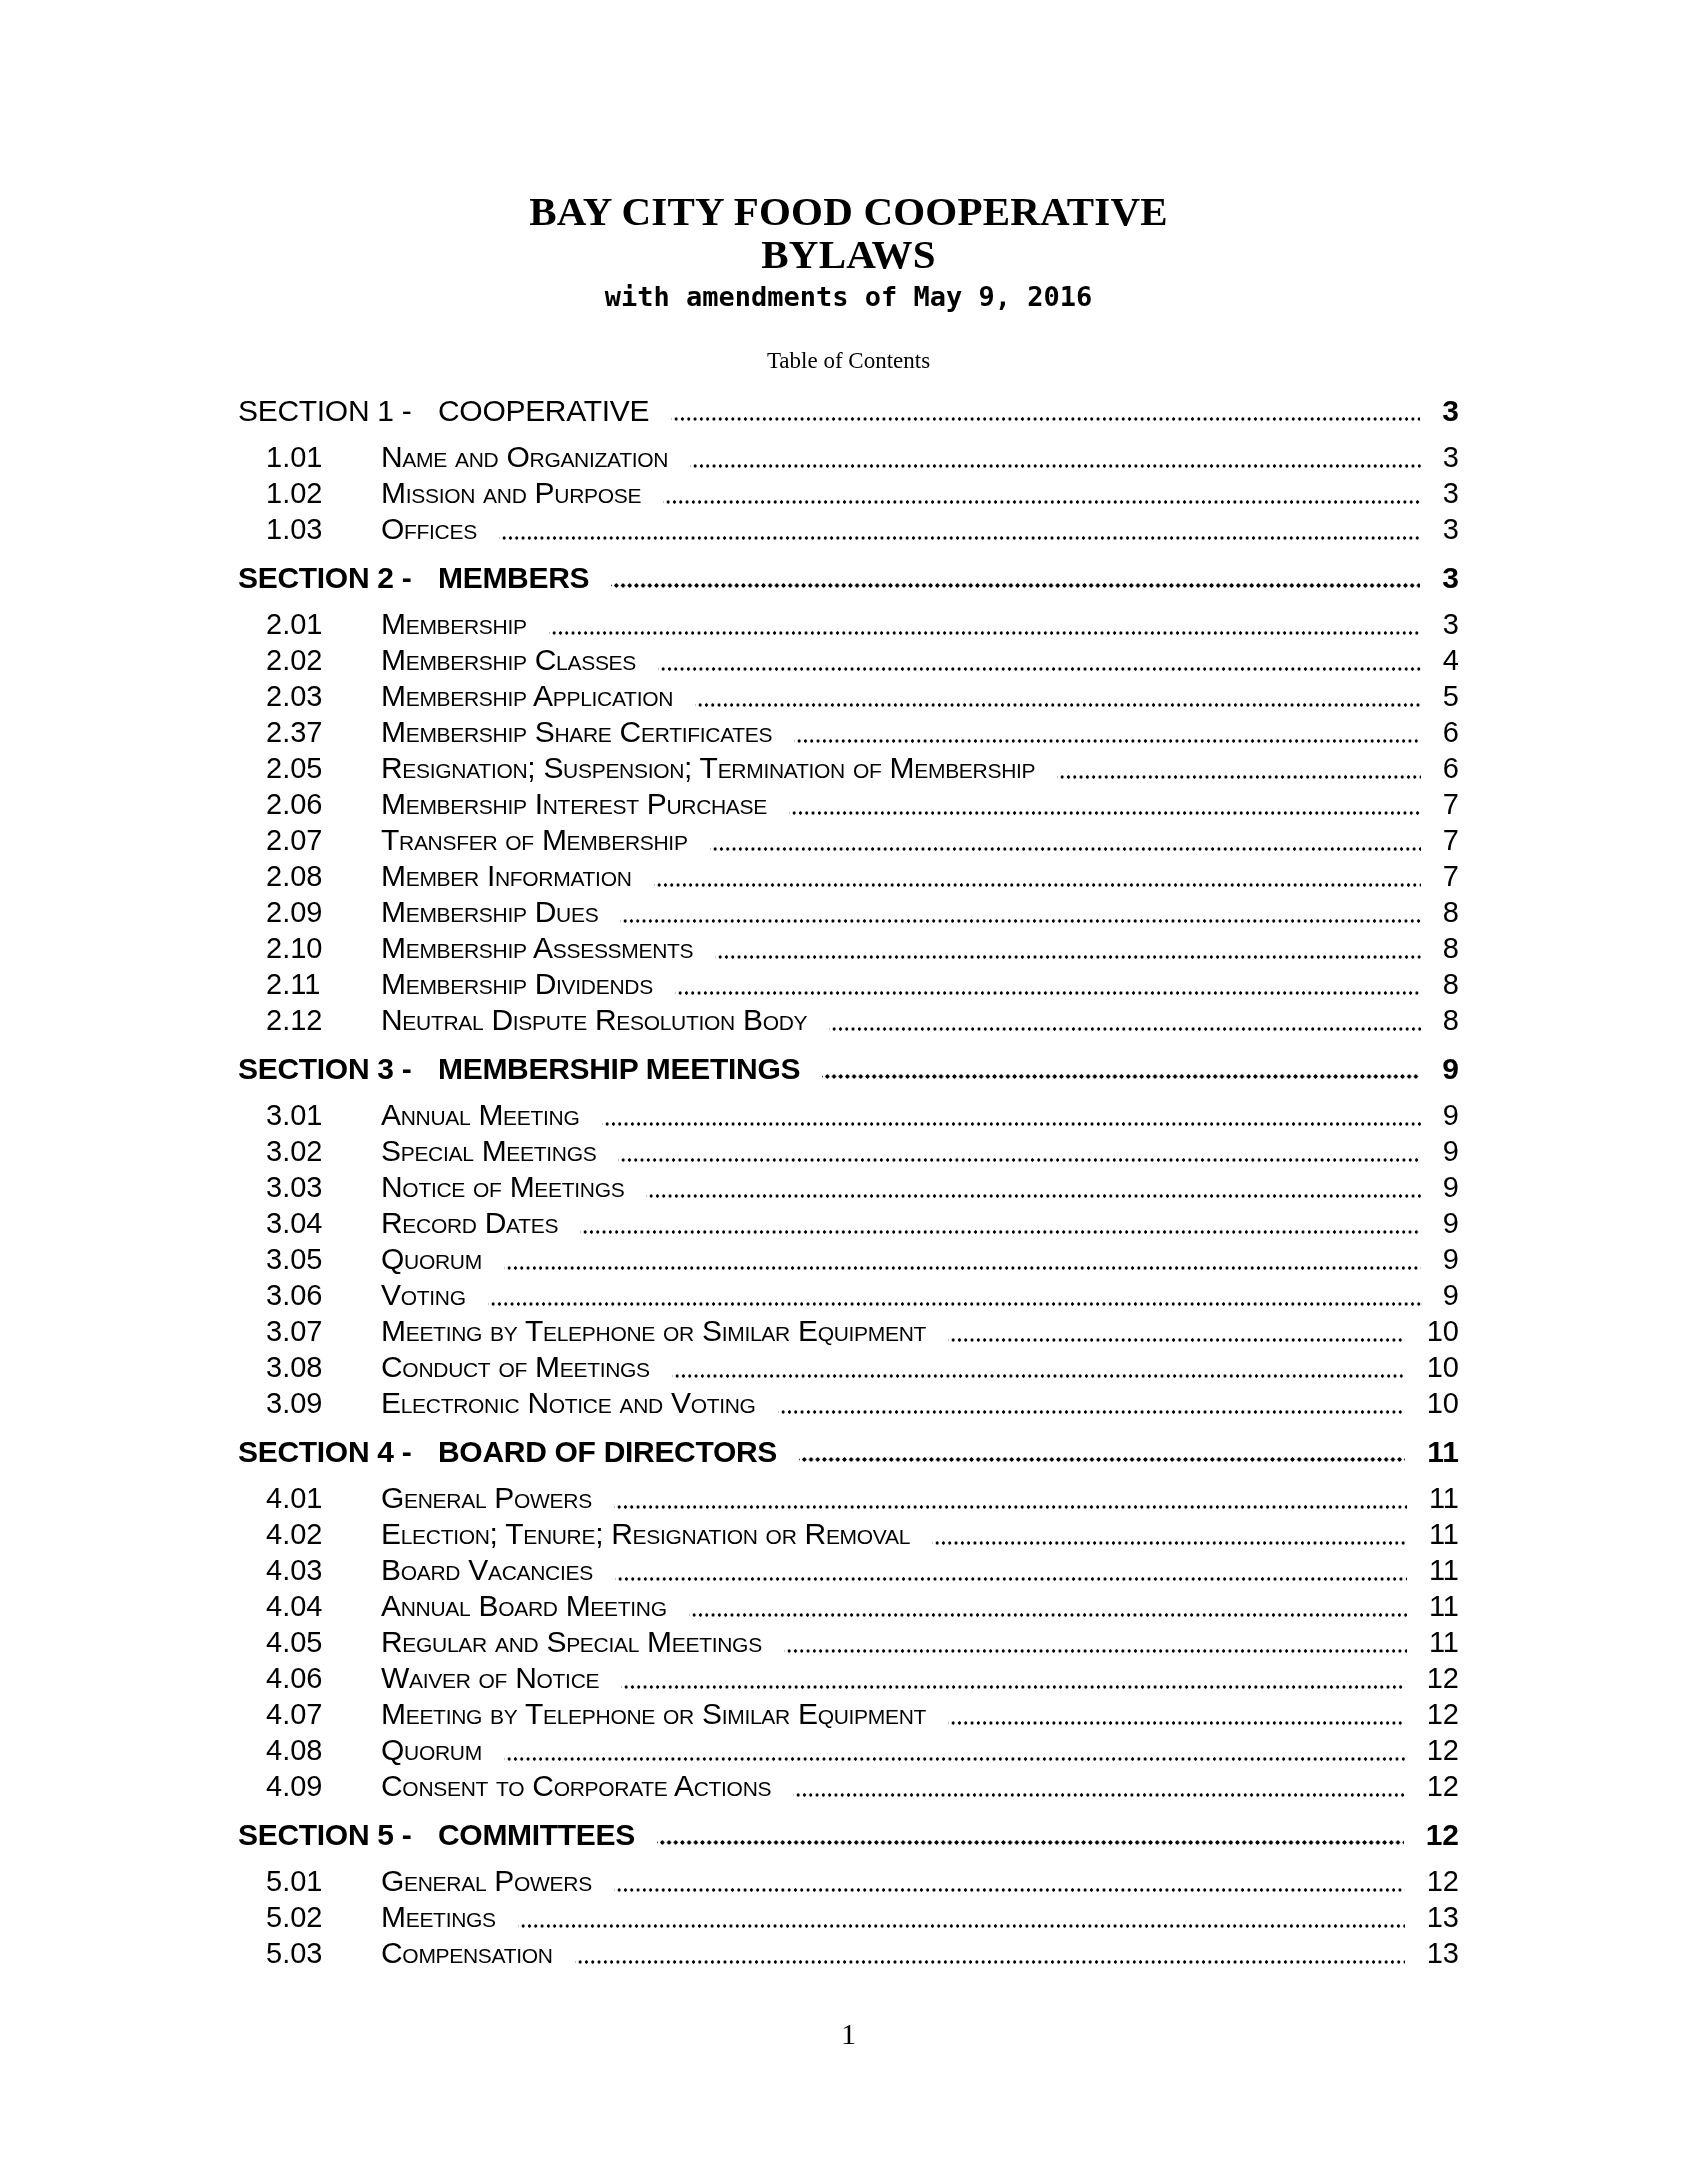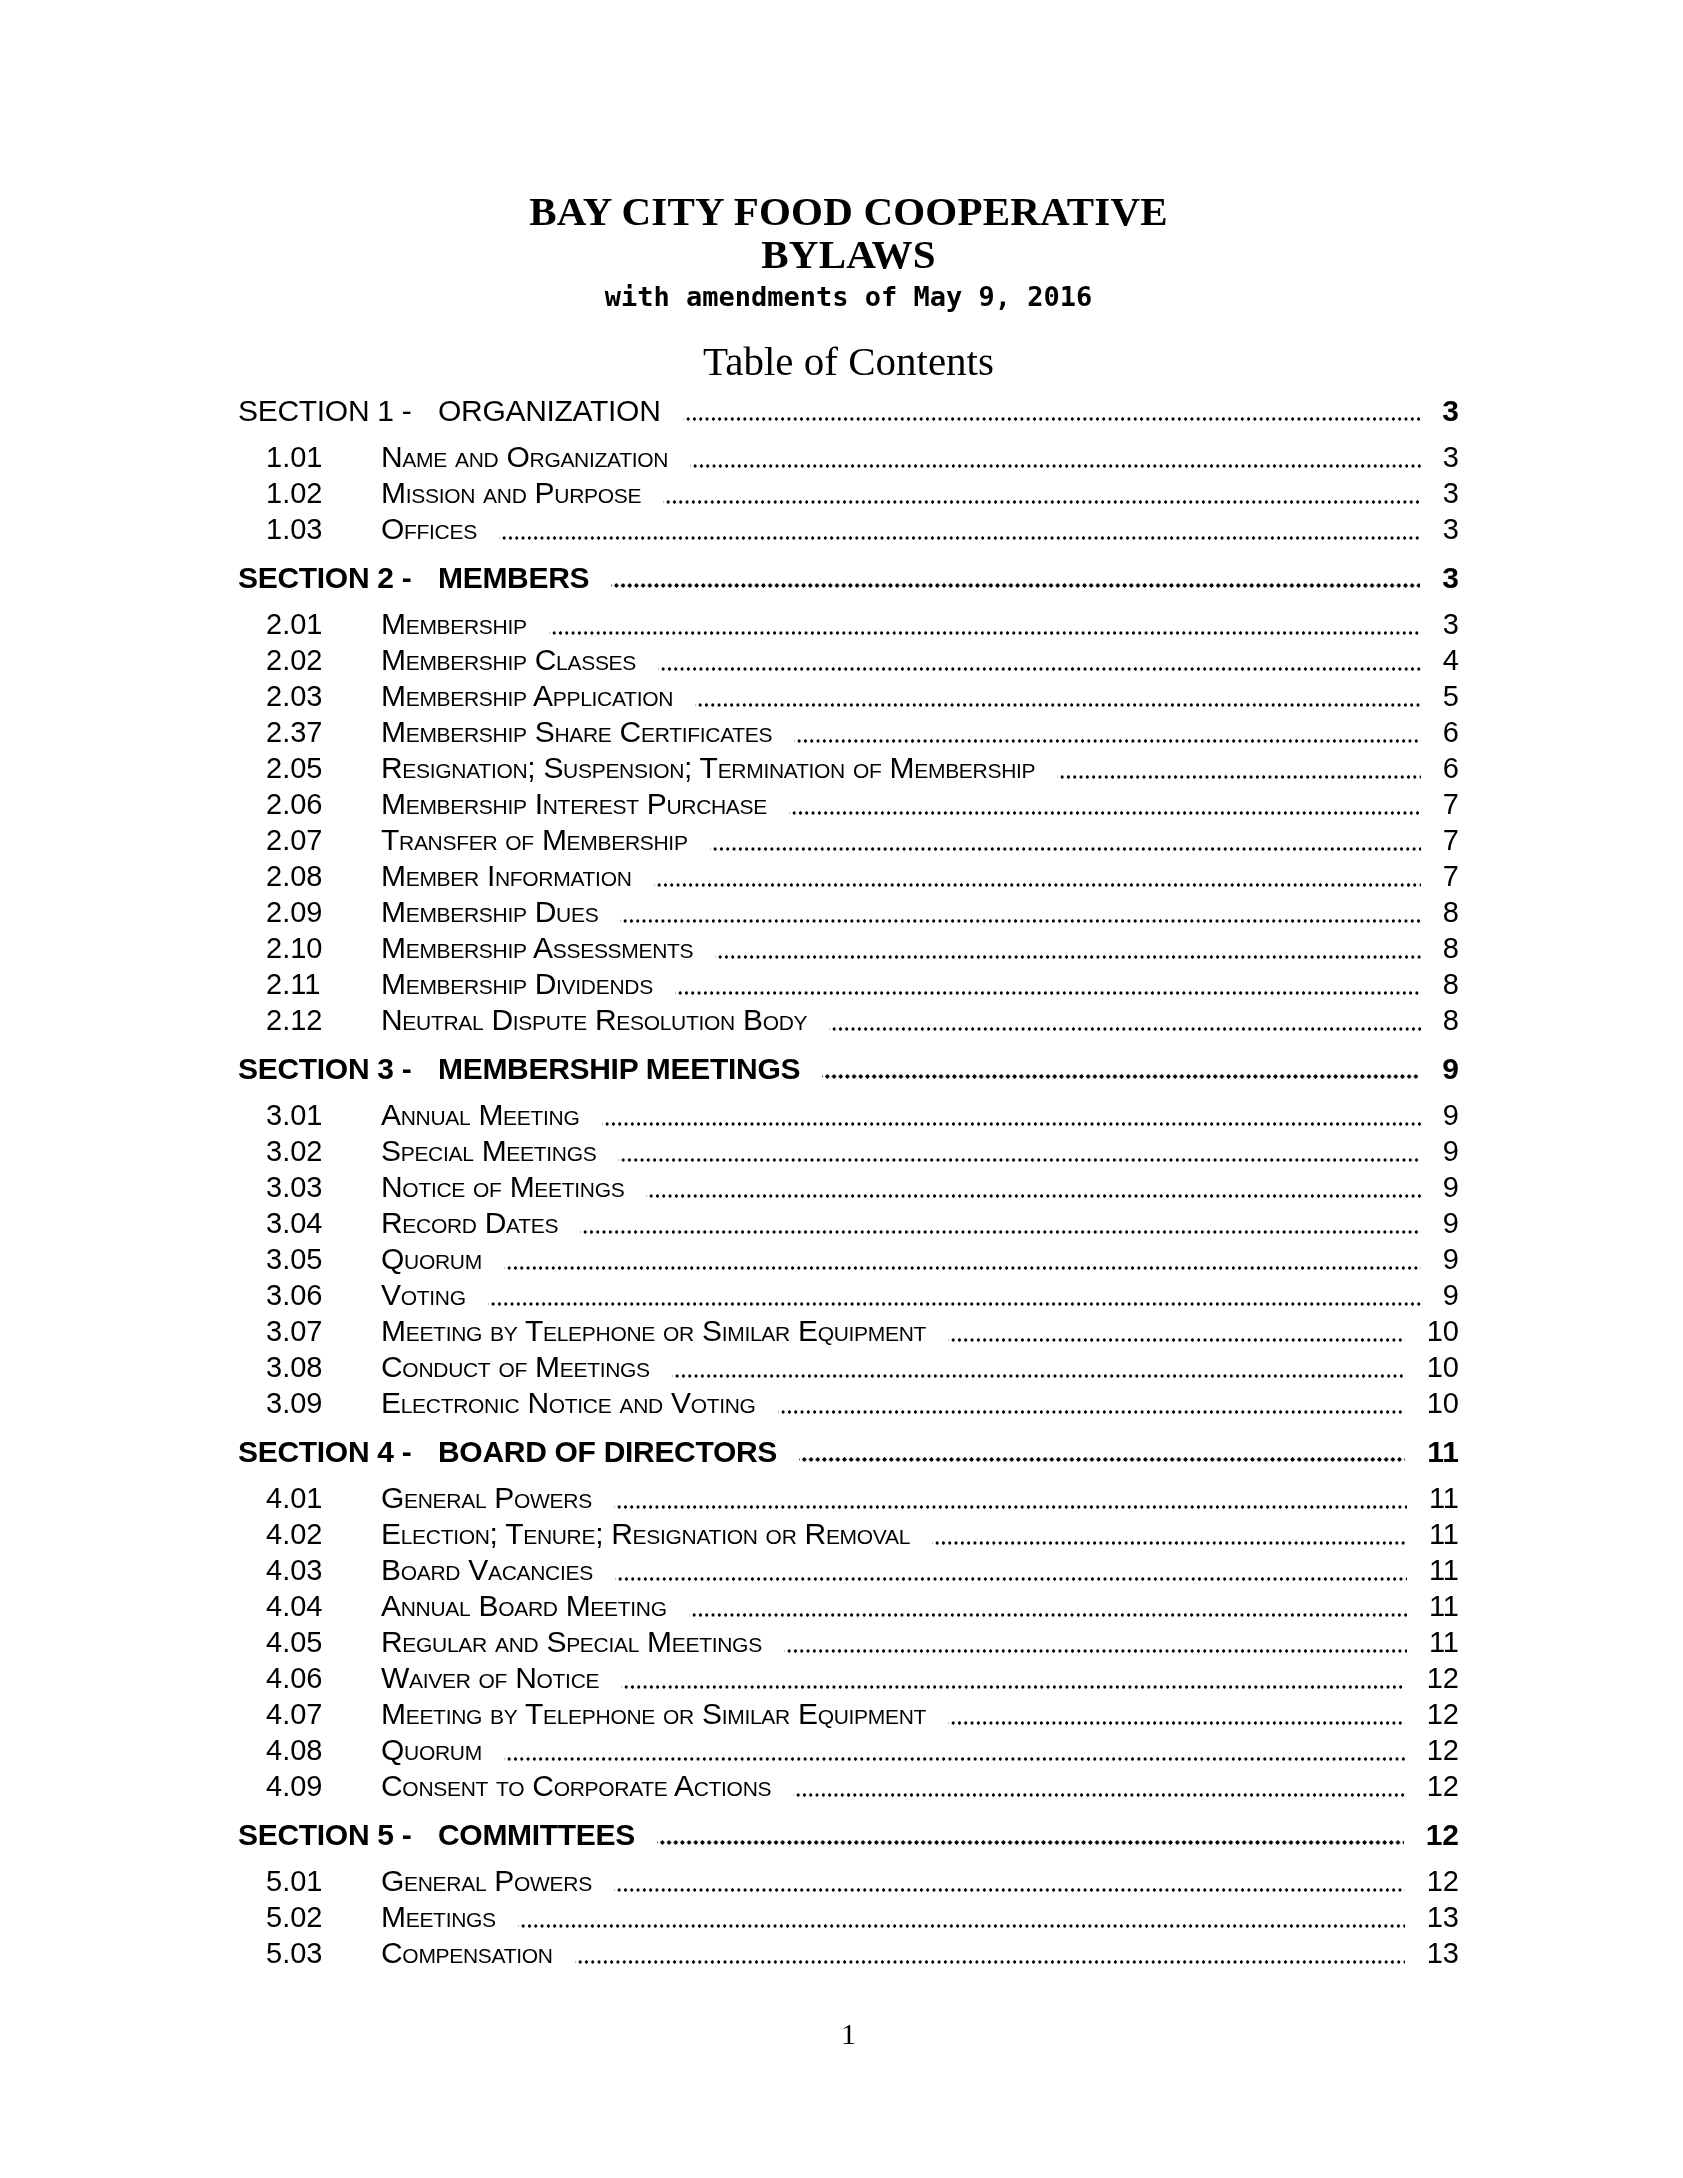--- a/index.html
+++ b/index.html
@@ -32,21 +32,21 @@
   .line-mono {
     font-family: "DejaVu Sans Mono", monospace;
     font-weight: 700;
     font-size: 27px;
     line-height: 42px;
   }
   .toc-heading {
     text-align: center;
     font-family: "Liberation Serif", serif;
     font-weight: 400;
-    font-size: 41px;
+    font-size: 23px;
     line-height: 38px;
     margin: 24px 0 0 0;
   }
   
   .toc {
     margin-top: 6px;
     font-family: "Liberation Sans", sans-serif;
   }
   .row {
     display: flex;
@@ -117,21 +117,21 @@
     <div class="line-serif">BAY CITY FOOD COOPERATIVE</div>
     <div class="line-serif">BYLAWS</div>
     <div class="line-mono">with amendments of May 9, 2016</div>
   </header>
 
   <div class="toc-heading">Table of Contents</div>
 
   <nav class="toc" id="toc">
   <div class="row section-row">
     <span class="sec-label">SECTION 1 -</span>
-    <span class="sec-title">ORGANIZATION</span>
+    <span class="sec-title">COOPERATIVE</span>
     <span class="leader"></span>
     <span class="pagenum">3</span>
   </div>
 
   <div class="row item-row">
     <span class="item-num">1.01</span>
     <span class="item-title">Name and Organization</span>
     <span class="leader"></span>
     <span class="pagenum">3</span>
   </div>

